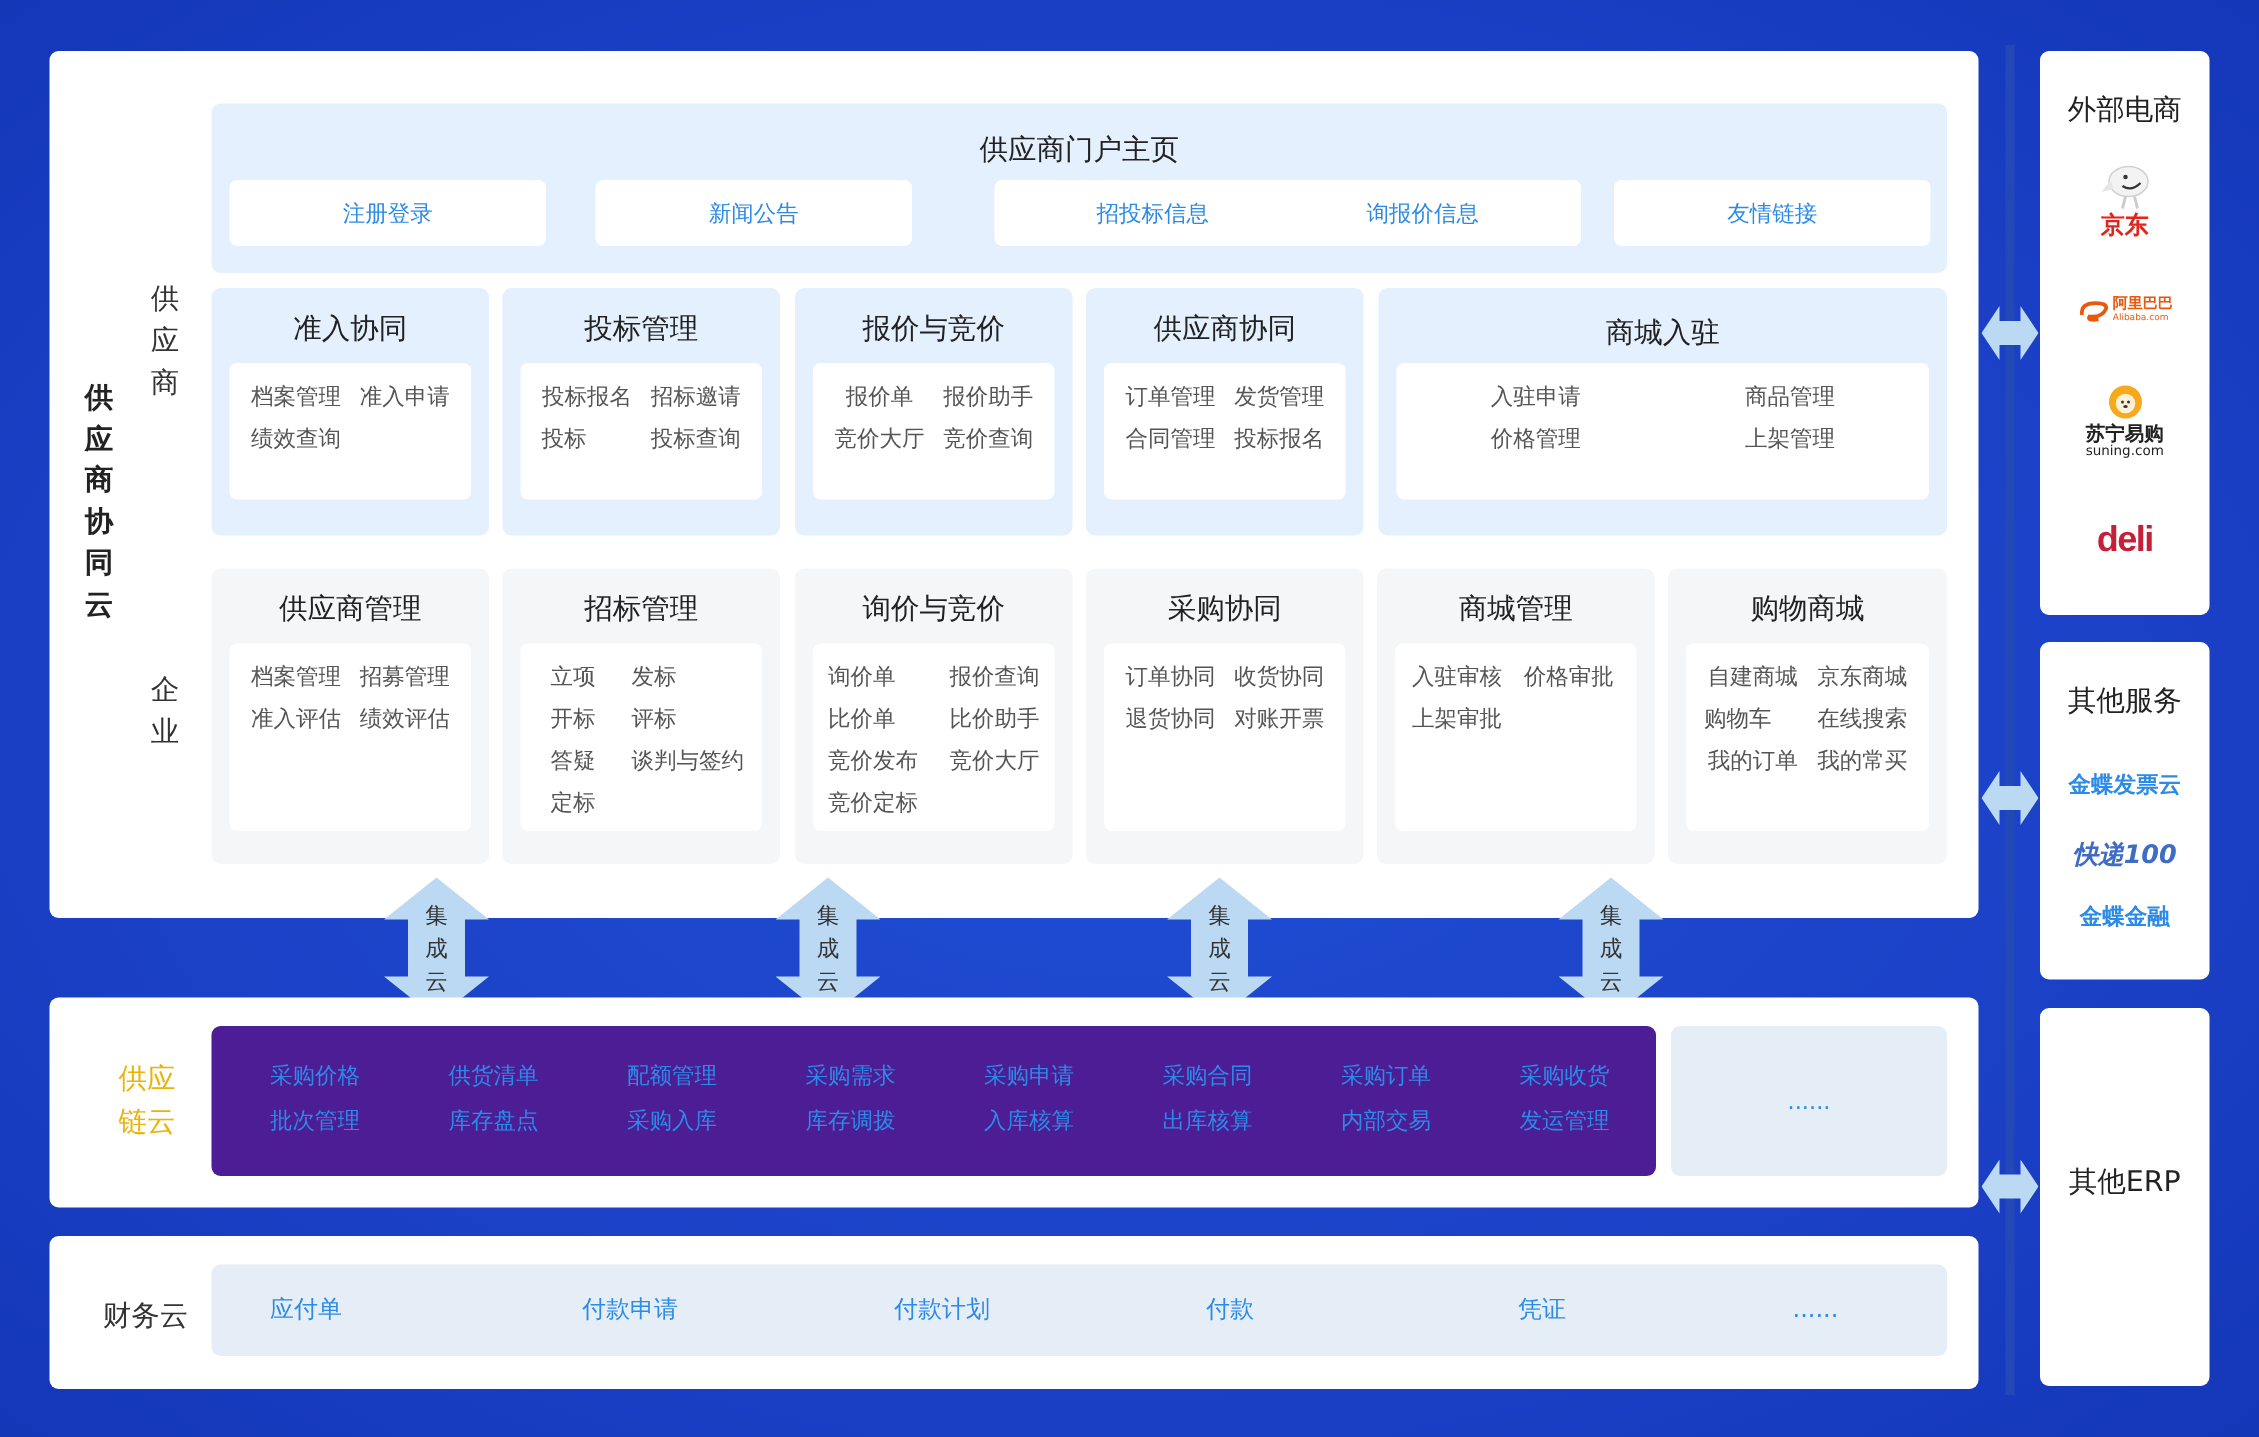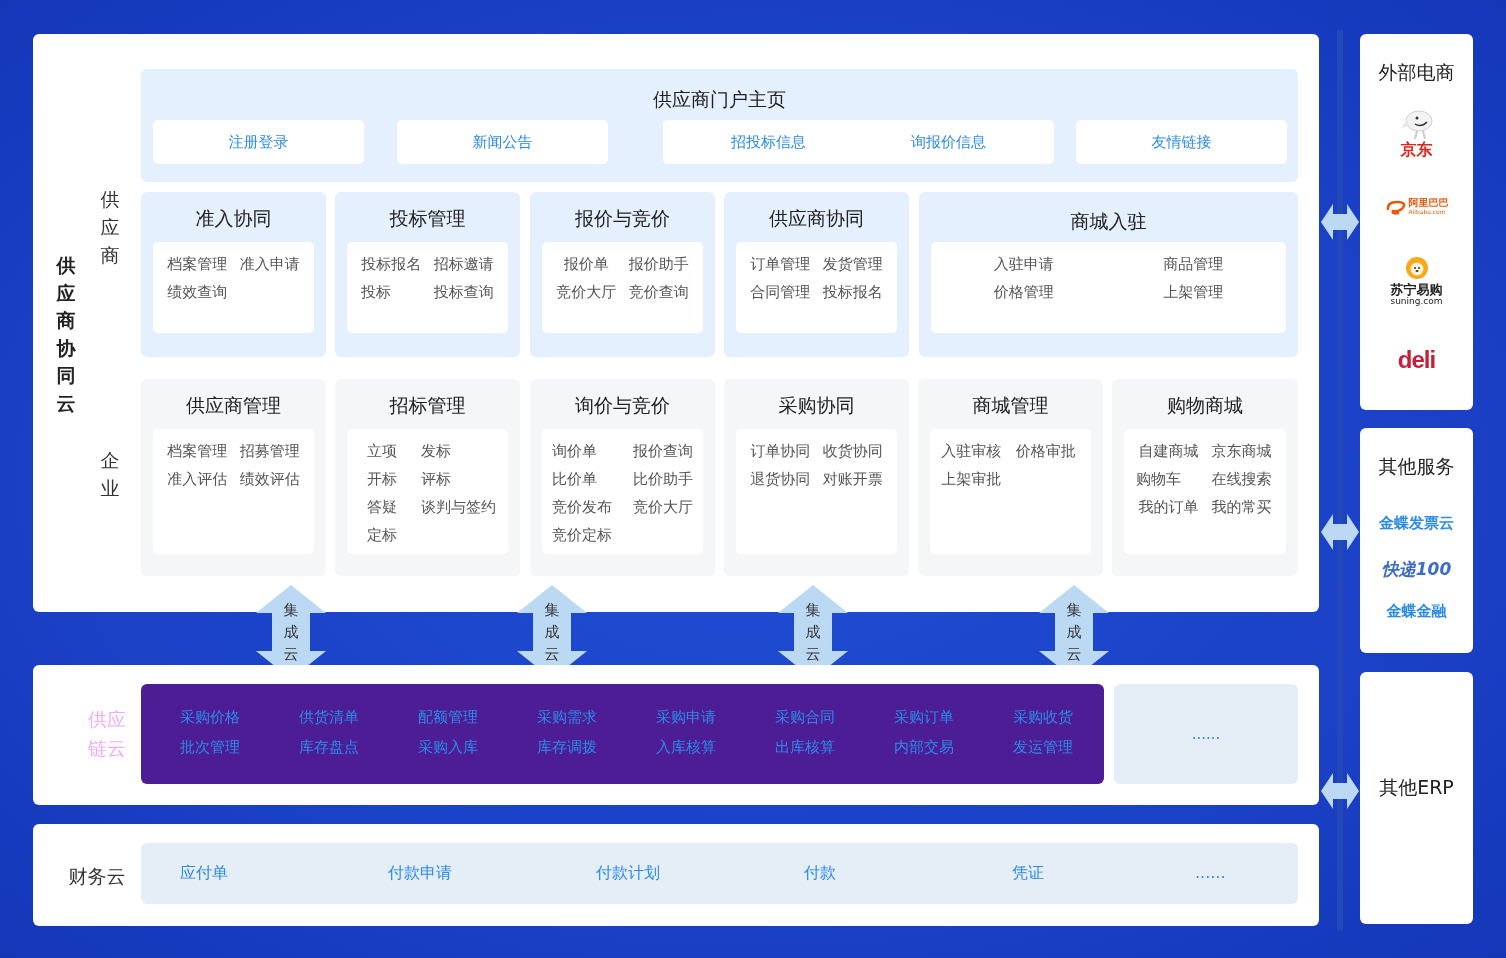--- a/index.html
+++ b/index.html
@@ -65,22 +65,22 @@
 
   .arrow-v {
     position: absolute; width: 70px; height: 94px;
   }
   .arrow-v .txt {
     position: absolute; left: 0; right: 0; top: 14px; text-align: center;
     font-size: 15px; color: #333; line-height: 22px;
   }
 
   .sc-label {
-    position: absolute; left: 70px; top: 705px; width: 56px; text-align: right;
-    font-size: 19px; color: #f0abfc; line-height: 29px;
+    position: absolute; left: 70px; top: 705px; width: 56px; text-align: center;
+    font-size: 19px; color: #eab308; line-height: 29px;
   }
   .sc-grid {
     position: absolute; left: 141px; top: 684px; width: 963px; height: 100px;
     background: #4c1d95; border-radius: 6px;
   }
   .sc-item { position: absolute; font-size: 15px; color: #2c8be6; white-space: nowrap; }
   .sc-more {
     position: absolute; left: 1114px; top: 684px; width: 184px; height: 100px;
     background: #e5edf6; border-radius: 6px; color: #2c8be6; font-size: 15px;
     display: flex; align-items: center; justify-content: center;

